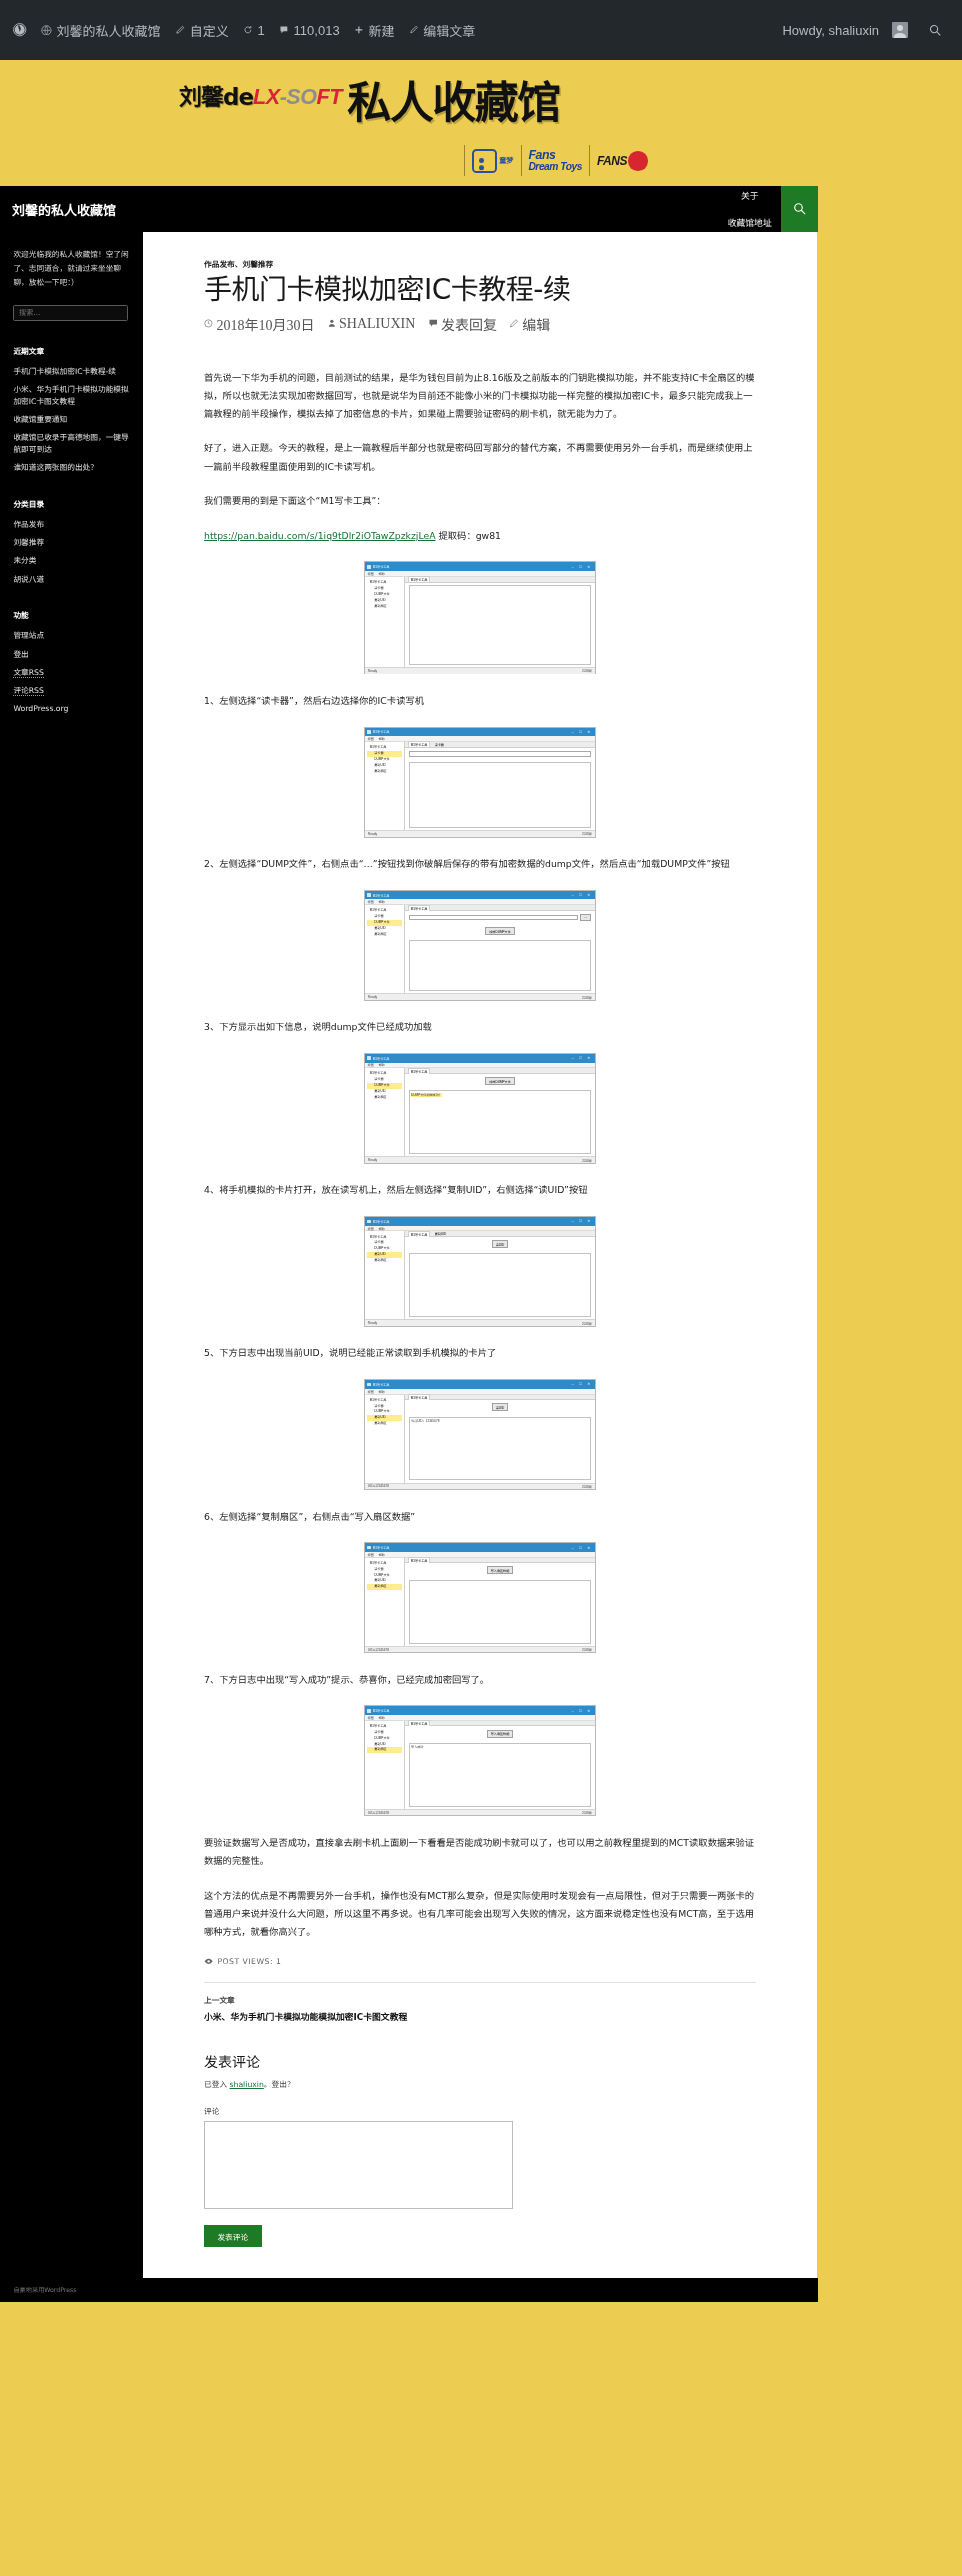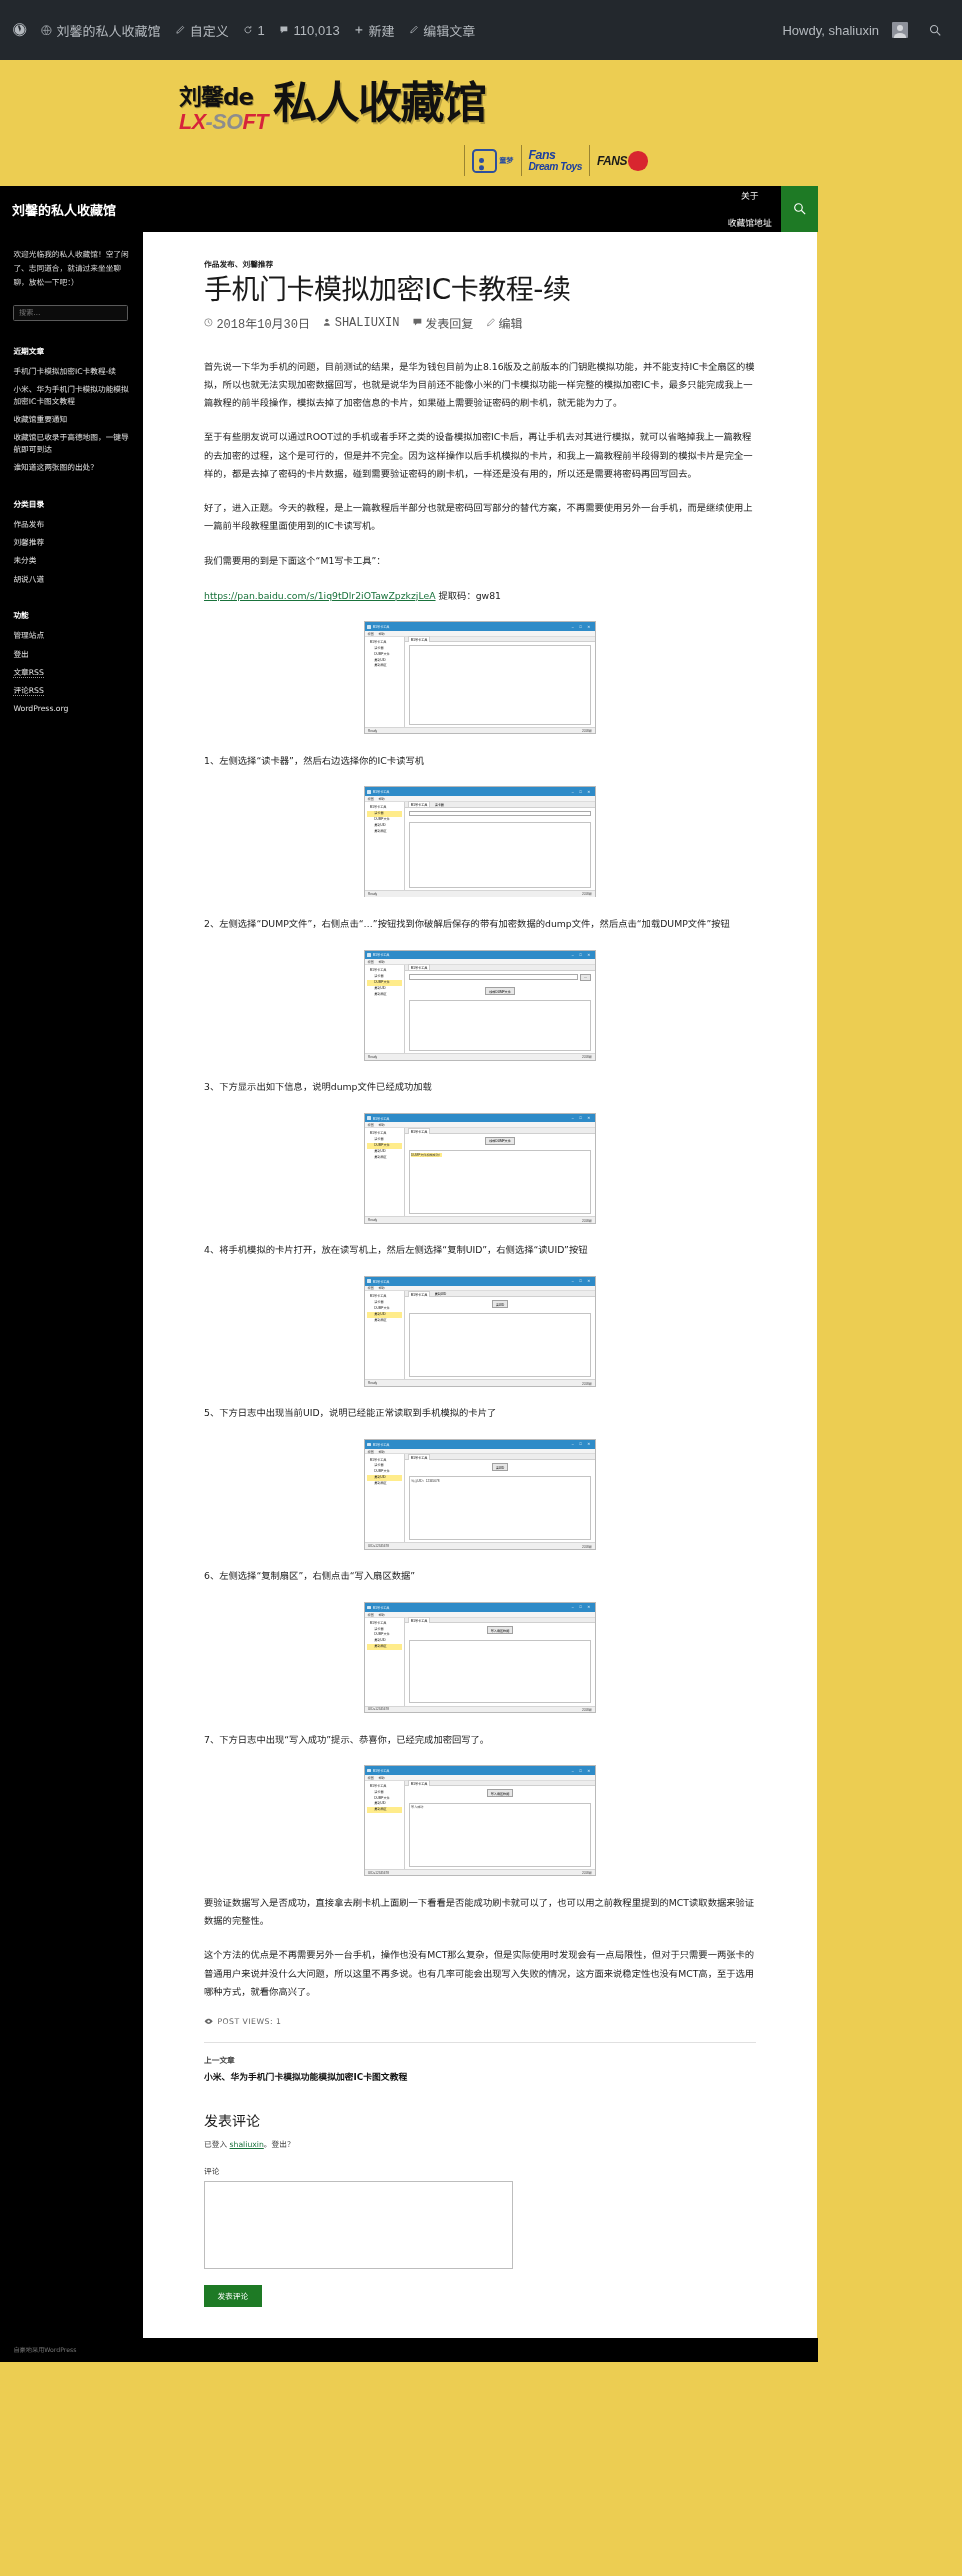--- a/index.html
+++ b/index.html
@@ -37,21 +37,21 @@
 
   
   .banner{
     background:#eccd52; height:126px; position:relative; overflow:hidden;
   }
   .banner-inner{ position:relative; width:100%; height:100%; }
   .logo-block{
     position:absolute; left:179px; top:26px;
     display:flex; align-items:flex-start;
   }
-  .logo-left{ display:flex; flex-direction:column; align-items:flex-start; margin-right:3.1px; }
+  .logo-left{ display:flex; flex-direction:row; align-items:flex-start; margin-right:3.1px; }
   .logo-cn1{
     font-family:"DejaVu Sans",sans-serif; font-weight:bold; font-size:23px;
     color:#111; letter-spacing:-1px; line-height:1; margin-bottom:1.5px;
     text-shadow:1px 1px 0 rgba(0,0,0,.25);
   }
   .logo-lx{
     font-family:"Liberation Sans",sans-serif; font-weight:bold; font-style:italic;
     font-size:21.6px; line-height:1; letter-spacing:-0.5px;
   }
   .logo-lx .r{color:#d6243b;font-style:italic;} .logo-lx .g{color:#8d8d8d;}
@@ -136,22 +136,22 @@
   .cat-line{
     font-size:7.7px;font-weight:bold;color:#222;margin-bottom:5.2px;
     font-family:"DejaVu Sans",sans-serif;
   }
   h1.post-title{
     font-family:"DejaVu Sans",sans-serif;
     font-weight:normal; font-size:28px; line-height:1.15; margin:0 0 7.2px 0; color:#1a1a1a;
     letter-spacing:-0.5px;
   }
   .meta{
-    display:flex; align-items:center; gap:13.4px; color:#555; font-size:12px; margin-bottom:26px;
-    font-family:Liberation Mono, monospace; flex-wrap:wrap;
+    display:flex; align-items:center; gap:13.4px; color:#555; font-size:14px; margin-bottom:35px;
+    font-family:Liberation Serif, serif; flex-wrap:wrap;
   }
   .meta span{ display:inline-flex; align-items:center; gap:3.6px; }
   .meta a{ color:#555; text-decoration:none; }
   .meta svg{ display:block; }
 
   .article p{
     font-family:"DejaVu Sans",sans-serif;
     font-size:9.3px; line-height:1.95; color:#1c1c1c; margin:0 0 16.5px 0;
   }
   .article p.tight{ margin-bottom:5.2px; }
@@ -431,21 +431,20 @@
           <span>
               <svg width="8.2" height="8.2" viewBox="0 0 18 18">
                 <path d="M13 1.6 16.4 5 5.4 16 1 17.2 2.2 12.8z" fill="none" stroke="#666" stroke-width="1.4"></path>
               </svg>
             </span>
           <a>编辑</a>
         </span>
       </div>
 
       <p>首先说一下华为手机的问题，目前测试的结果，是华为钱包目前为止8.16版及之前版本的门钥匙模拟功能，并不能支持IC卡全扇区的模拟，所以也就无法实现加密数据回写，也就是说华为目前还不能像小米的门卡模拟功能一样完整的模拟加密IC卡，最多只能完成我上一篇教程的前半段操作，模拟去掉了加密信息的卡片，如果碰上需要验证密码的刷卡机，就无能为力了。</p>
-      <p>至于有些朋友说可以通过ROOT过的手机或者手环之类的设备模拟加密IC卡后，再让手机去对其进行模拟，就可以省略掉我上一篇教程的去加密的过程，这个是可行的，但是并不完全。因为这样操作以后手机模拟的卡片，和我上一篇教程前半段得到的模拟卡片是完全一样的，都是去掉了密码的卡片数据，碰到需要验证密码的刷卡机，一样还是没有用的，所以还是需要将密码再回写回去。</p>
       <p>好了，进入正题。今天的教程，是上一篇教程后半部分也就是密码回写部分的替代方案，不再需要使用另外一台手机，而是继续使用上一篇前半段教程里面使用到的IC卡读写机。</p>
       <p>我们需要用的到是下面这个“M1写卡工具”：</p>
 
       <p>
         <a class="dl">https://pan.baidu.com/s/1iq9tDlr2iOTawZpzkzjLeA</a><span> 提取码：gw81</span>
       </p>
 
       <div class="shot win" style="width:232px;height:113px;">
         <div class="tb">
             <span class="dot"></span>

